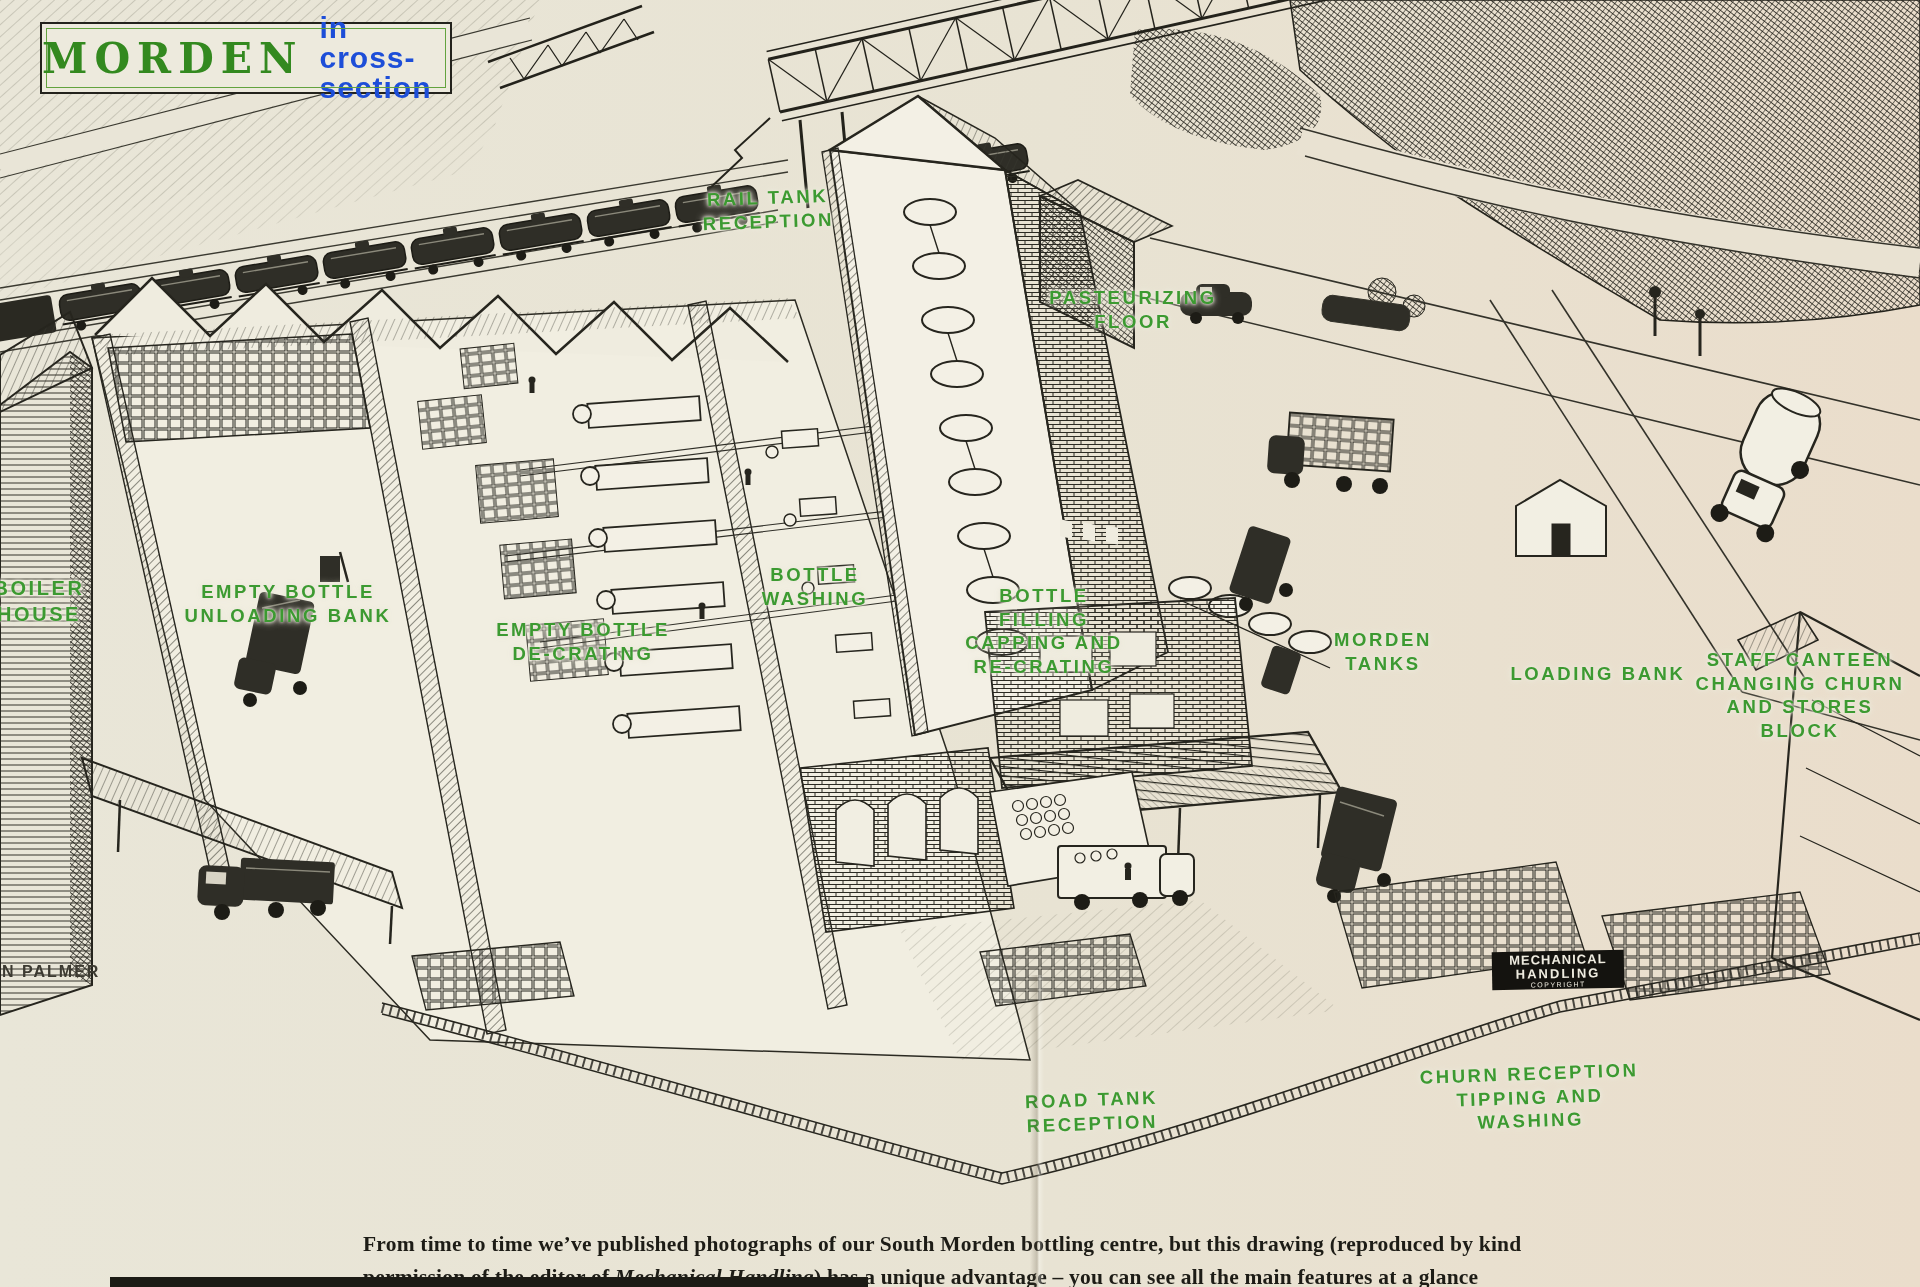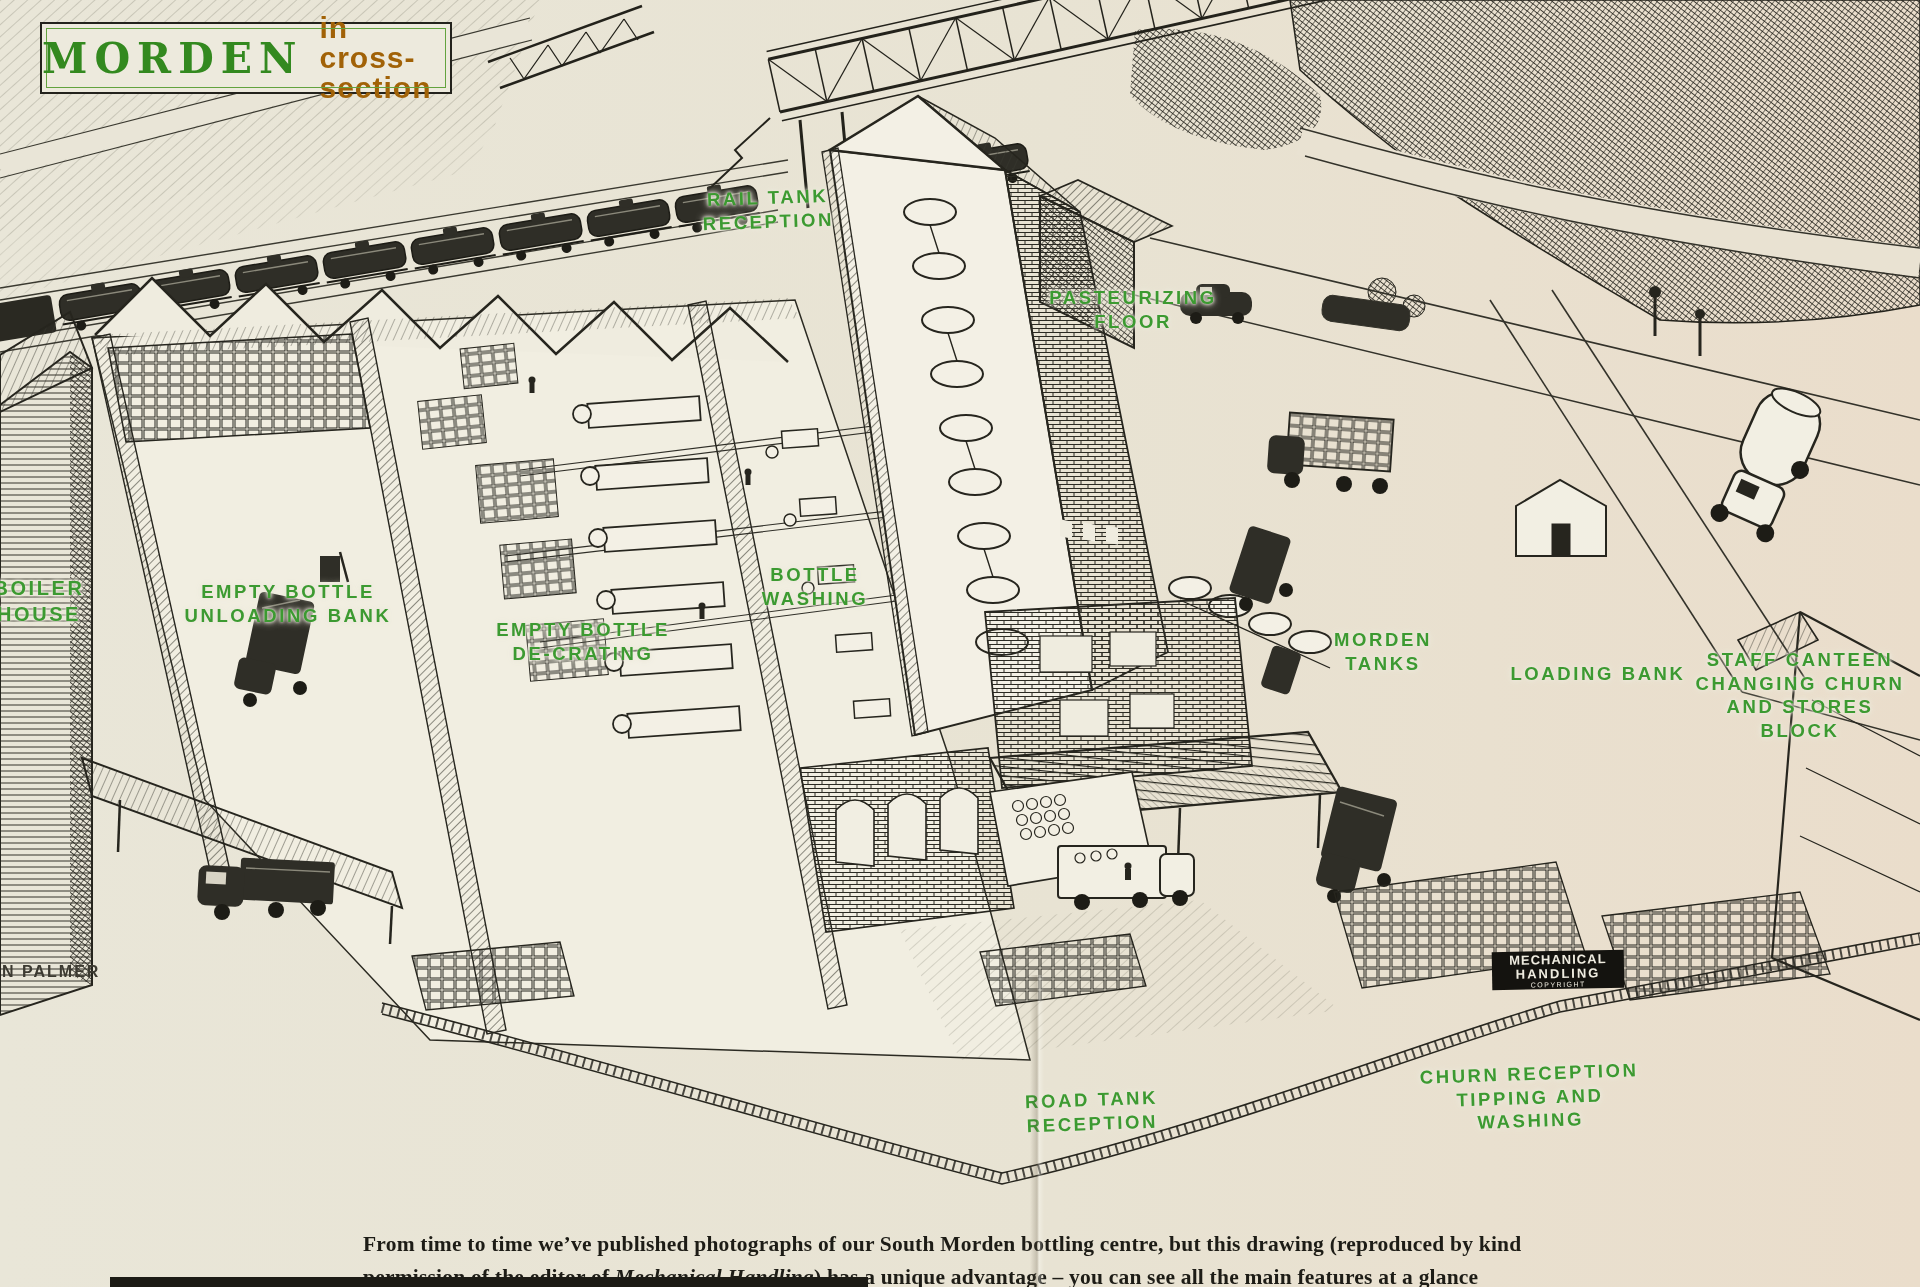--- a/index.html
+++ b/index.html
@@ -19,21 +19,21 @@
   }
   .title-box .inner{
     position:absolute;inset:4px;border:1.5px solid #63a33e;pointer-events:none;
   }
   .brand{
     font-family:"DejaVu Serif",serif;font-weight:bold;font-size:41px;
     color:#33891f;letter-spacing:7px;line-height:1;transform:scaleY(1.05);
   }
   .brand-rest{
     font-family:"Liberation Sans",sans-serif;font-weight:bold;font-size:30px;
-    color:#a16207;letter-spacing:1px;line-height:1;
+    color:#1d4ed8;letter-spacing:1px;line-height:1;
   }
 
   
   .lbl{
     position:absolute;color:#3c9a31;font-weight:bold;font-size:18.5px;
     letter-spacing:2.6px;line-height:1.28;white-space:pre-line;text-align:center;
     text-shadow:0 0 5px #ece9db,0 0 8px #ece9db,0 0 3px #ece9db;
   }
 
   
@@ -468,20 +468,23 @@
   <div class="lbl" style="left:1048px;top:286px;width:170px;">PASTEURIZING
 FLOOR</div>
   <div class="lbl" style="left:-16px;top:576px;width:110px;font-size:20px;">BOILER
 HOUSE</div>
   <div class="lbl" style="left:178px;top:580px;width:220px;">EMPTY BOTTLE
 UNLOADING BANK</div>
   <div class="lbl" style="left:480px;top:618px;width:206px;">EMPTY BOTTLE
 DE-CRATING</div>
   <div class="lbl" style="left:752px;top:563px;width:126px;">BOTTLE
 WASHING</div>
+  <div class="lbl" style="left:962px;top:584px;width:164px;">BOTTLE FILLING
+CAPPING AND
+RE-CRATING</div>
   <div class="lbl" style="left:1330px;top:628px;width:106px;">MORDEN
 TANKS</div>
   <div class="lbl" style="left:1508px;top:662px;width:180px;">LOADING BANK</div>
   <div class="lbl" style="left:1694px;top:648px;width:212px;">STAFF CANTEEN
 CHANGING CHURN
 AND STORES BLOCK</div>
   <div class="lbl" style="left:1014px;top:1088px;width:156px;transform:rotate(-2deg);">ROAD TANK
 RECEPTION</div>
   <div class="lbl" style="left:1414px;top:1062px;width:232px;transform:rotate(-2deg);">CHURN RECEPTION
 TIPPING AND WASHING</div>

